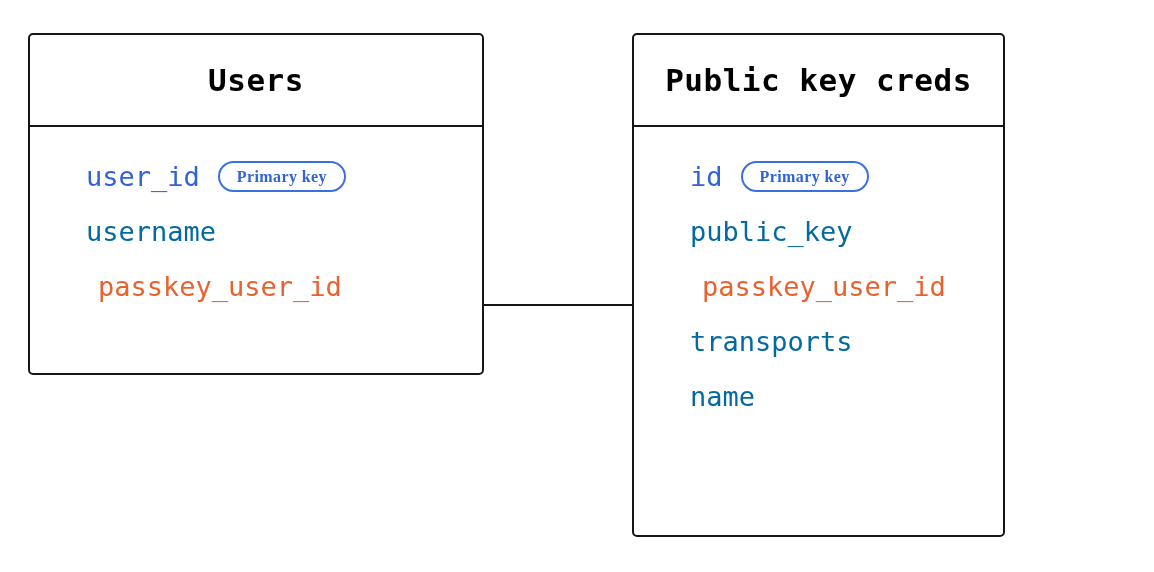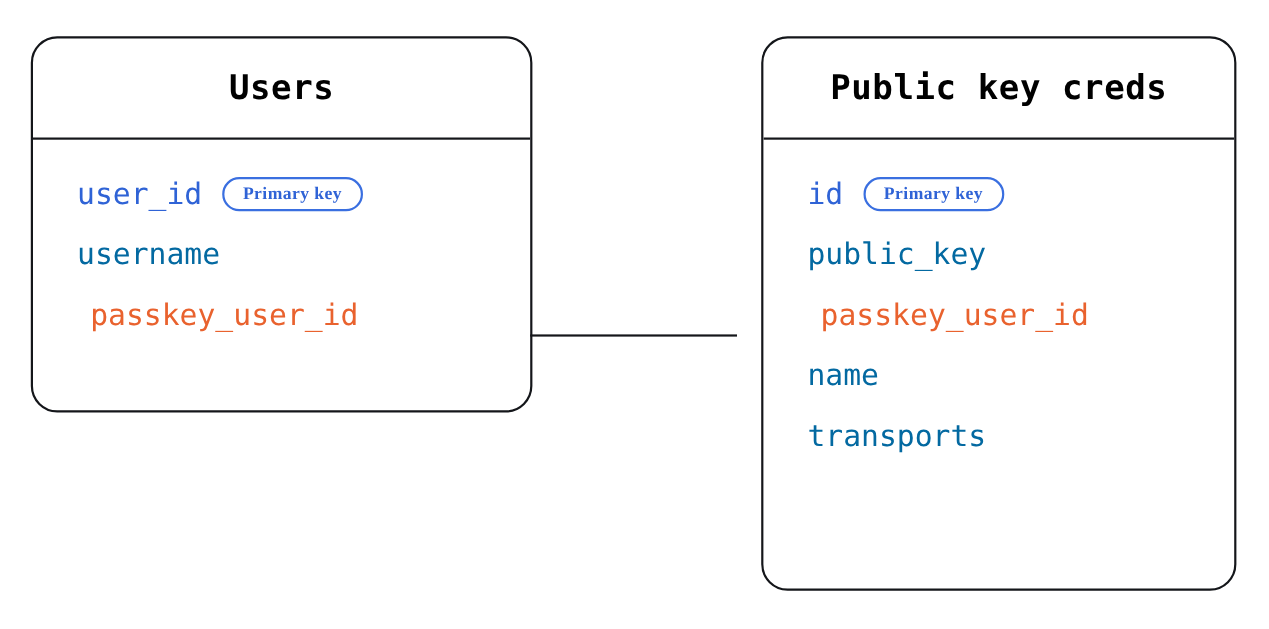--- a/index.html
+++ b/index.html
@@ -20,21 +20,21 @@
     position: absolute;
     inset: 0;
   }
 
   
   .entity {
     position: absolute;
     box-sizing: border-box;
     background: #ffffff;
     border: 2px solid #14161a;
-    border-radius: 24px;
+    border-radius: 5px;
     overflow: hidden;
   }
 
   .entity-header {
     box-sizing: border-box;
     height: 92px;
     border-bottom: 2px solid #14161a;
     display: flex;
     align-items: center;
     justify-content: center;
@@ -50,21 +50,21 @@
   }
 
   .entity-body {
     padding: 22px 0 0 0;
   }
 
   .field-row {
     display: flex;
     align-items: center;
     height: 55px;
-    padding-left: 40px;
+    padding-left: 56px;
     white-space: nowrap;
   }
 
   .field-name {
     font-family: "DejaVu Sans Mono", "Liberation Mono", monospace;
     font-size: 27px;
     color: #0369a1;
     line-height: 1;
   }
   .field-name.key   { color: #2f63d6; }
@@ -100,23 +100,23 @@
   }
 
   
   #entity-users {
     left: 28px;
     top: 33px;
     width: 456px;
     height: 342px;
   }
   #entity-public-key-creds {
-    left: 692px;
+    left: 632px;
     top: 33px;
-    width: 432px;
+    width: 373px;
     height: 504px;
   }
   #connector-users-creds {
     left: 482px;
     top: 304px;
     width: 188px;
   }
 </style>
 </head>
 <body>
@@ -165,23 +165,23 @@
       <div class="field-row">
         <span class="field-name">public_key</span>
       </div>
 
       <div class="field-row">
         <span class="field-name fk">passkey_user_id</span>
       </div>
 
 
       <div class="field-row">
-        <span class="field-name">name</span>
+        <span class="field-name">transports</span>
       </div>
 
       <div class="field-row">
-        <span class="field-name">transports</span>
+        <span class="field-name">name</span>
       </div>
 
     </div>
   </div>
 
 </div>
 
 </body></html>

